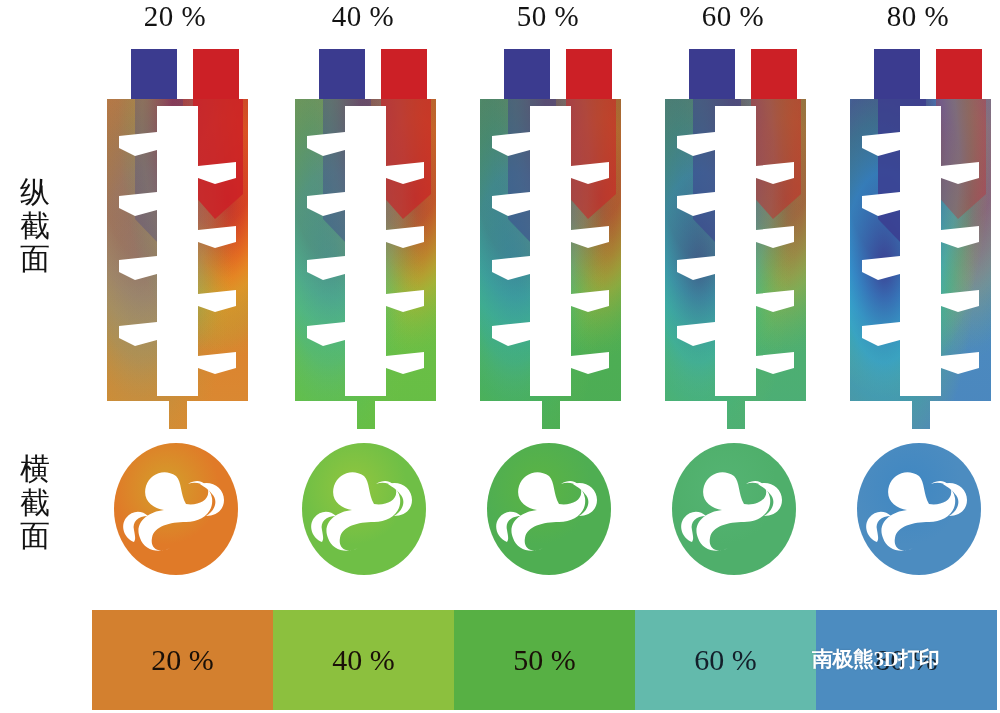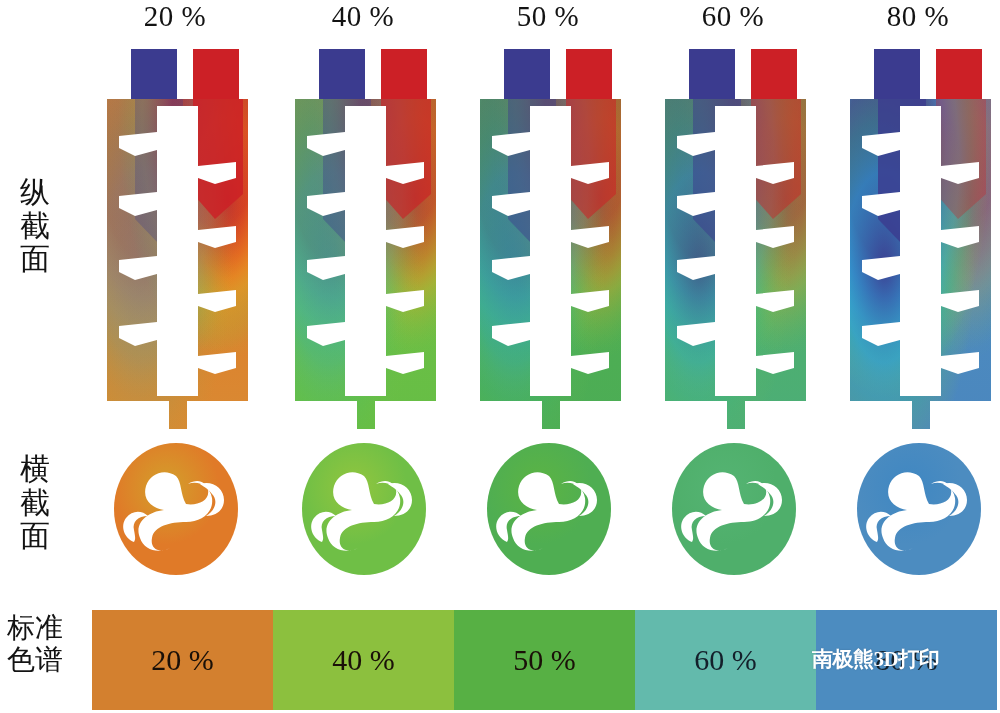--- a/index.html
+++ b/index.html
@@ -750,21 +750,15 @@
         <span>50 %</span>
       </div>
       <div class="cb-seg dark-label" style="background: rgb(99, 186, 172);">
         <span>60 %</span>
       </div>
       <div class="cb-seg dark-label" style="background: rgb(76, 140, 192);">
         <span>80 %</span>
       </div>
     </div>
 
-  <div id="legend-label">
-    <span>标准</span>
-    <span></span>
-    <span>色谱</span>
-    <span></span>
-  </div>
 
   <div id="watermark">南极熊3D打印</div>
 </div>
 
 </body></html>

